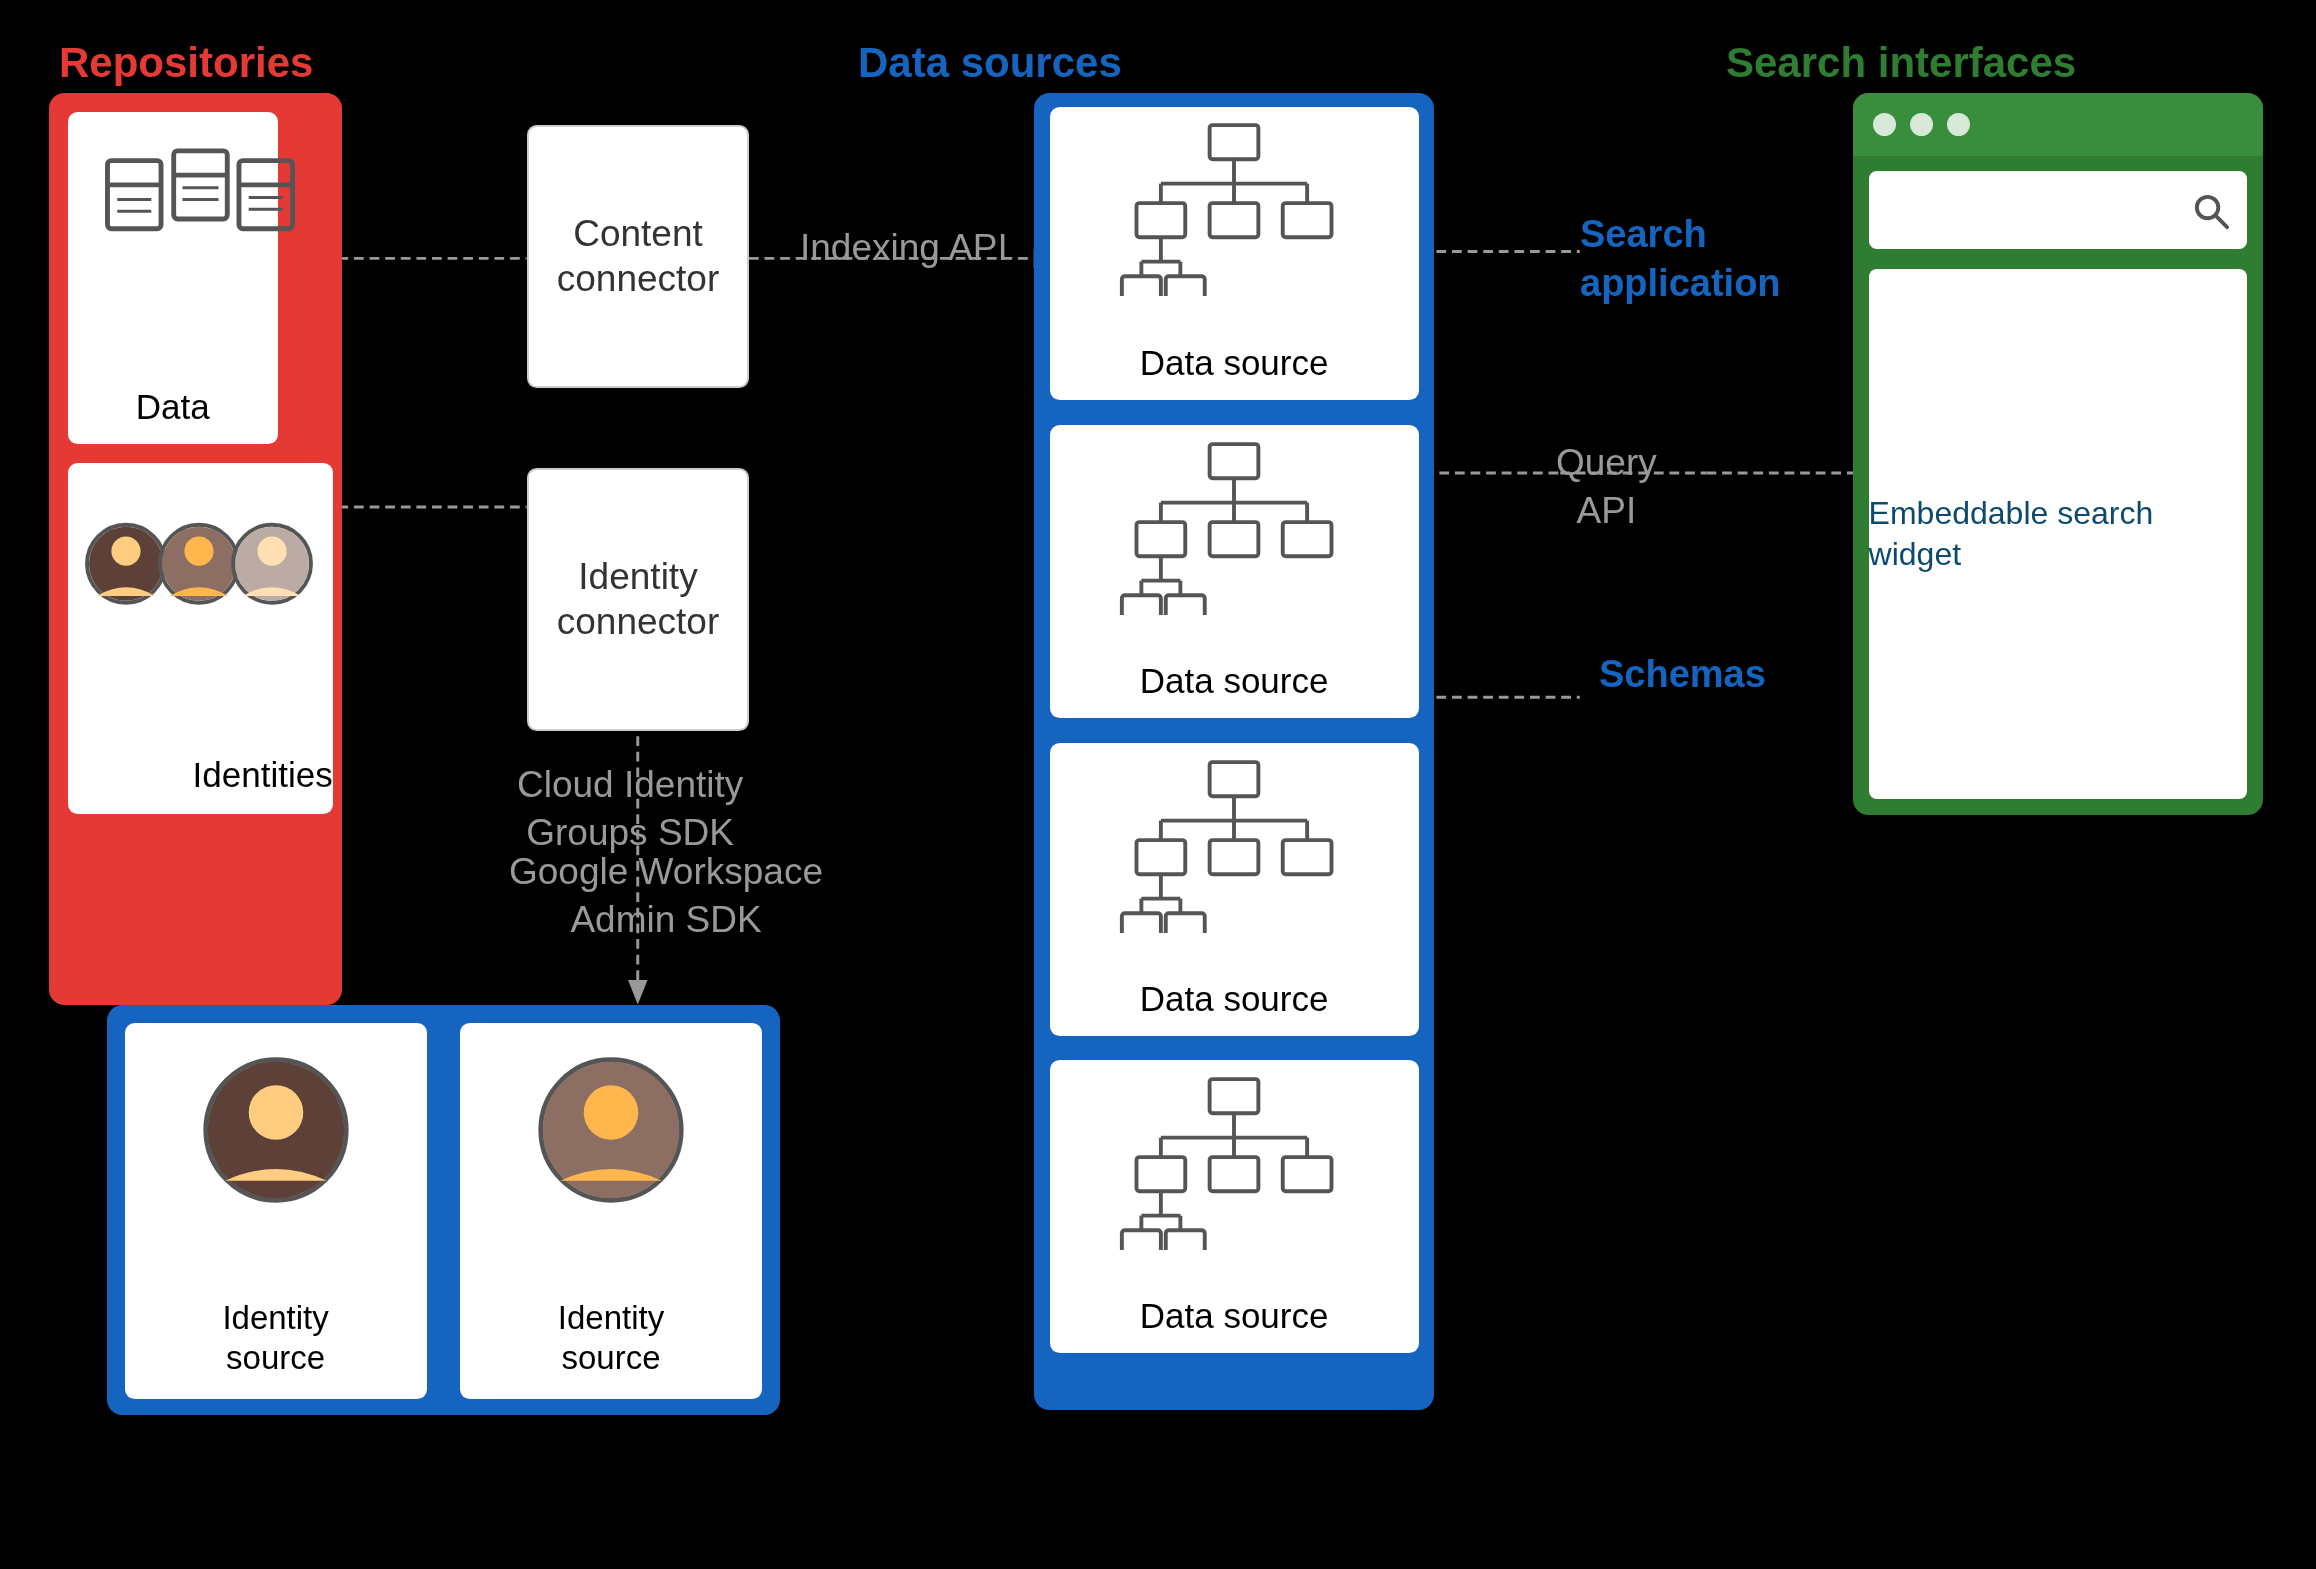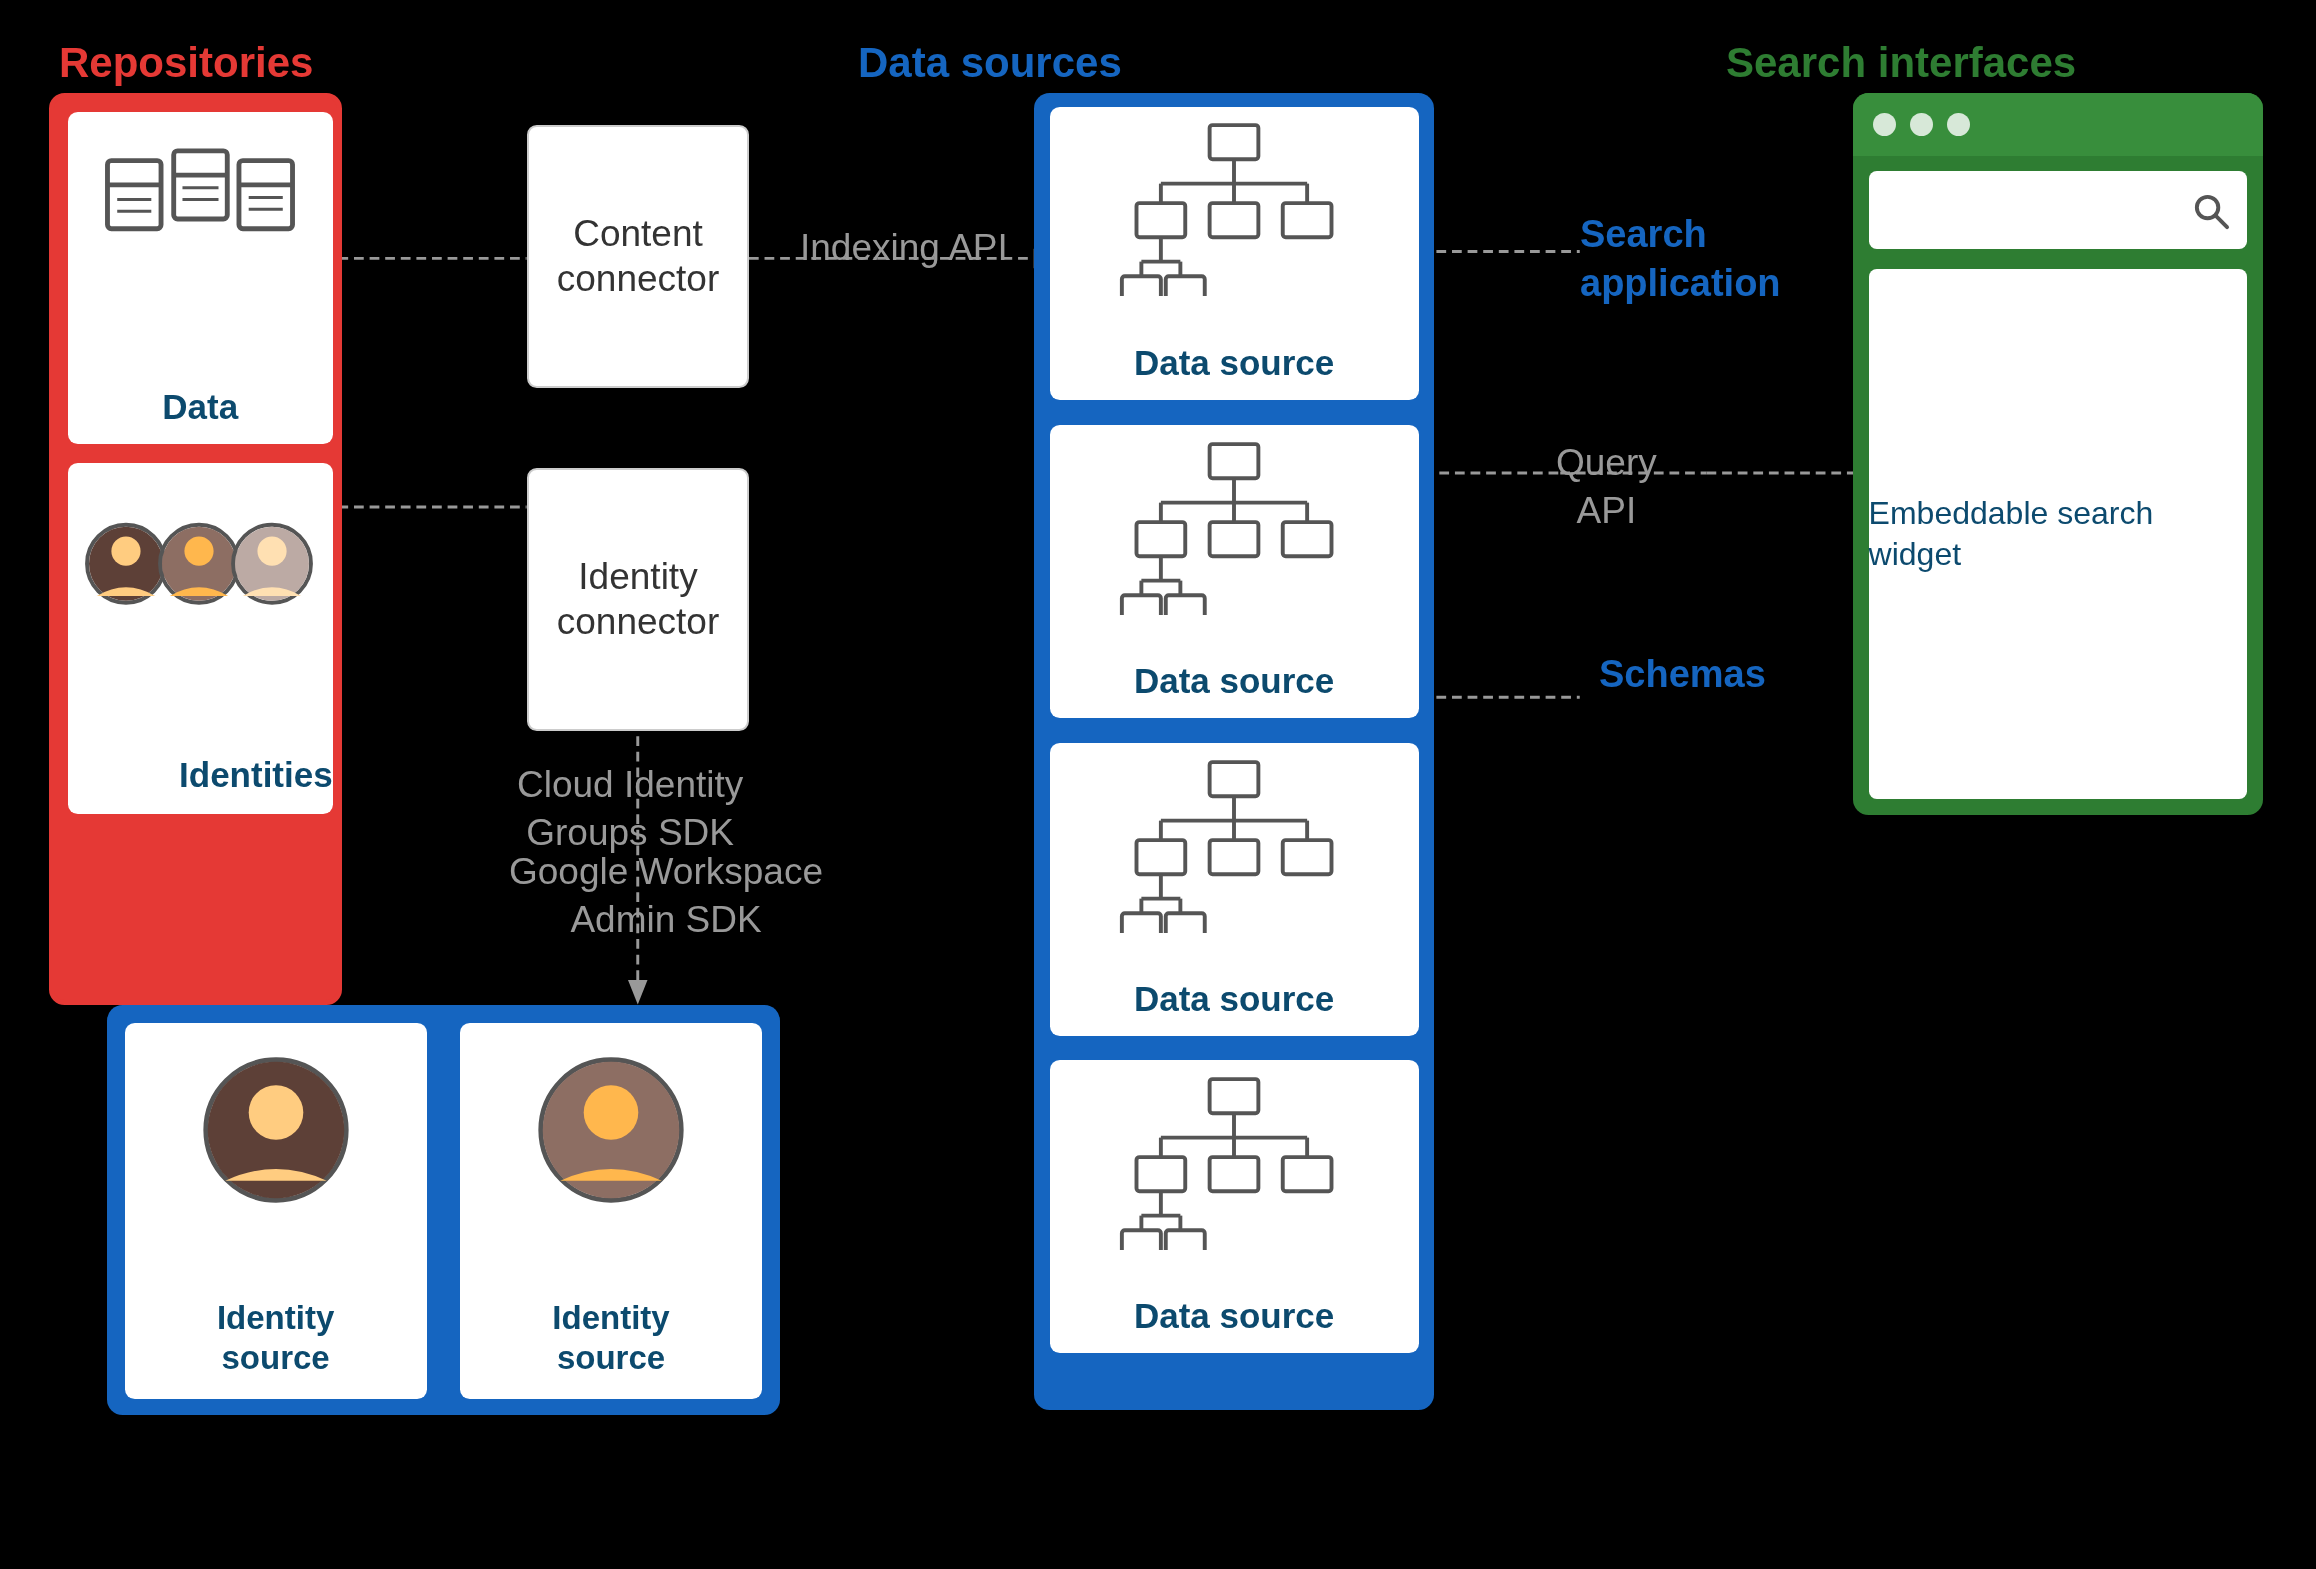--- a/index.html
+++ b/index.html
@@ -40,23 +40,23 @@
       border-radius: 15.6px;
     }
     .inner-box {
       position: absolute;
       background: white;
       border-radius: 9.8px;
     }
     .box-label {
       position: absolute;
       text-align: center;
-      color: #0c4a6e;
+      color: #000000;
       font-size: 35px;
-      font-weight: 700;
+      font-weight: 400;
       line-height: 1.2;
     }
     .connector-box {
       position: absolute;
       background: white;
       border-radius: 9.8px;
       border: 2.9px solid #ccc;
     }
     .connector-label {
       position: absolute;
@@ -133,21 +133,21 @@
   </svg>
 
   <div class="section-label" style="left:59px; top:39px; color:#E53935;">Repositories</div>
 
   <div class="section-label" style="left:858px; top:39px; color:#1565C0;">Data sources</div>
 
   <div class="section-label" style="left:1726px; top:39px; color:#2E7D32;">Search interfaces</div>
 
   <div class="box-red-outer" style="left:49px; top:93px; width:293px; height:912px;">
 
-    <div class="inner-box" style="left:13.7px; top:13.7px; width:265px; height:332px;">
+    <div class="inner-box" style="left:13.7px; top:13.7px; width:210px; height:332px;">
 
       <svg width="224" height="176" viewBox="0 0 230 180" style="position:absolute;left:20.5px;top:19.5px;">
 
         <rect x="20" y="30" width="55" height="70" rx="4" fill="none" stroke="#555" stroke-width="5"></rect>
         <line x1="20" y1="55" x2="75" y2="55" stroke="#555" stroke-width="5"></line>
         <line x1="30" y1="70" x2="65" y2="70" stroke="#555" stroke-width="3"></line>
         <line x1="30" y1="82" x2="65" y2="82" stroke="#555" stroke-width="3"></line>
 
         <rect x="88" y="20" width="55" height="70" rx="4" fill="none" stroke="#555" stroke-width="5"></rect>
         <line x1="88" y1="45" x2="143" y2="45" stroke="#555" stroke-width="5"></line>

